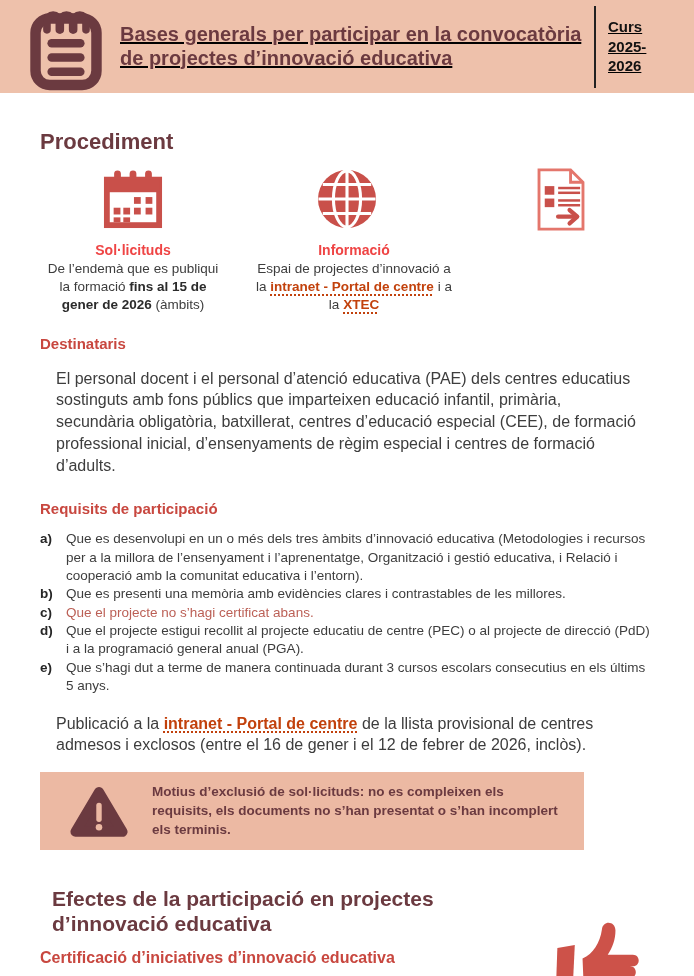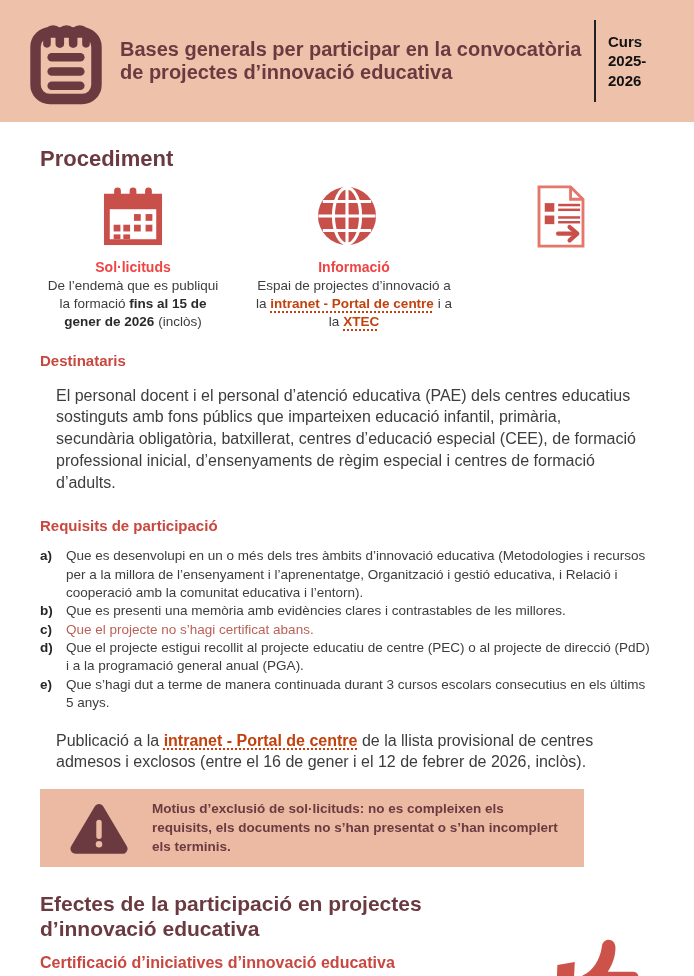--- a/index.html
+++ b/index.html
@@ -6,34 +6,34 @@
   html,body { margin:0; padding:0; }
   body {
     width:694px; height:976px;
     font-family:"Liberation Sans", sans-serif;
     background:#ffffff;
   }
   .page { width:694px; height:976px; display:flex; flex-direction:column; overflow:hidden; background:#fff; }
 
   
   .header {
-    flex:0 0 auto; height:122px; background:#eec1ab;
-    display:flex; align-items:center; padding:14px 34px 14px 26px;
+    flex:0 0 auto; height:93px; background:#eec1ab;
+    display:flex; align-items:center; padding:14px 34px 14px 26px;text-decoration:underline;
   }
   .notepad-wrap { width:80px; height:92px; flex:0 0 auto; }
   .page-title {
     font-size:20px; font-weight:bold; color:#6b3a40; line-height:1.17;
     margin:0 0 0 14px; max-width:478px; flex:1 1 auto;
   }
   .header-divider { width:2px; height:82px; background:#222; margin:0 12px 0 6px; flex:0 0 auto; }
   .course-label { font-size:15px; font-weight:bold; color:#121212; line-height:1.3; width:52px; flex:0 0 auto; }
 
   
   .main { flex:1 1 auto; padding:20px 40px 0 40px; }
-  .h-maroon { font-size:22px; font-weight:bold; color:#6b3a40; margin:4px 0 10px 0; }
+  .h-maroon { font-size:22px; font-weight:bold; color:#6b3a40; margin:16px 0 10px 0; }
 
   .cols { display:grid; grid-template-columns:1fr 1fr 1fr; text-align:center; margin:6px -14px 0 -14px; }
   .icon-slot { height:68px; display:flex; align-items:center; justify-content:center; margin-bottom:8px; }
   .col-inner { margin:0 auto; }
   .c1 .col-inner { max-width:176px; }
   .c2 .col-inner { max-width:206px;margin-left:14px; }
   .c3 .col-inner { max-width:206px; }
   .col-title { font-size:14px; font-weight:bold; color:#ef4444; line-height:1.35; }
   .col-text { font-size:13.5px; color:#3d3d3d; line-height:1.35; }
   .col-text b { color:#2b2b2b; }
@@ -56,21 +56,21 @@
 
   .warning {
     margin-top:16px; width:544px; min-height:66px; background:#ecb9a3;
     display:flex; align-items:center; gap:24px; padding:10px 18px 10px 30px;
   }
   .warning-icon { width:58px; height:54px; flex:0 0 auto; }
   .warning-text { font-size:13.5px; font-weight:bold; color:#6b3a40; line-height:1.42; max-width:468px; }
 
   .efectes { margin-top:24px; display:flex; }
   .efectes-left { flex:1 1 auto; }
-  .efectes-title { font-size:21px; font-weight:bold; color:#6b3a40; line-height:1.22; margin:0; max-width:580px; }
+  .efectes-title { font-size:21px; font-weight:bold; color:#6b3a40; line-height:1.22; margin:12px; max-width:580px; }
   .cert-title { font-size:16px; font-weight:bold; color:#c8473f; margin:12px 0 10px 0; }
   .bullet { display:flex; align-items:center; font-size:15px; color:#3d3d3d; line-height:1.4; }
   .dot { width:6px; height:6px; border-radius:50%; background:#c9504a; margin:0 12px 0 4px; flex:0 0 auto; }
   .thumb-col { width:122px; flex:0 0 auto; display:flex; justify-content:flex-end; }
   .thumb-wrap { width:110px; height:92px; margin-top:42px; }
 
   
   .footer {
     flex:0 0 auto; height:32px; background:#eec1ab; margin-top:auto;
     display:flex; align-items:center; justify-content:flex-end; padding:0 42px; gap:6px;
@@ -128,21 +128,21 @@
               <rect x="22" y="40" width="7" height="7"></rect>
               <rect x="33" y="40" width="7" height="7"></rect>
               <rect x="45" y="40" width="7" height="7"></rect>
               <rect x="12" y="50" width="7" height="5"></rect>
               <rect x="22" y="50" width="7" height="5"></rect>
             </g>
           </svg>
         </div>
         <div class="col-inner">
           <div class="col-title">Sol·licituds</div>
-          <div class="col-text"><span>De l’endemà que es publiqui la formació </span><b>fins al 15 de gener de 2026</b><span> (inclòs)</span></div>
+          <div class="col-text"><span>De l’endemà que es publiqui la formació </span><b>fins al 15 de gener de 2026</b><span> (àmbits)</span></div>
         </div>
       </div>
 
       <div class="c2">
         <div class="icon-slot">
           <svg viewBox="0 0 64 64" width="62" height="62">
             <circle cx="32" cy="32" r="30" fill="#c9504a"></circle>
             <g stroke="#ffffff" stroke-width="3.2" fill="none">
               <ellipse cx="32" cy="32" rx="14" ry="29"></ellipse>
               <line x1="32" y1="3" x2="32" y2="61"></line>

